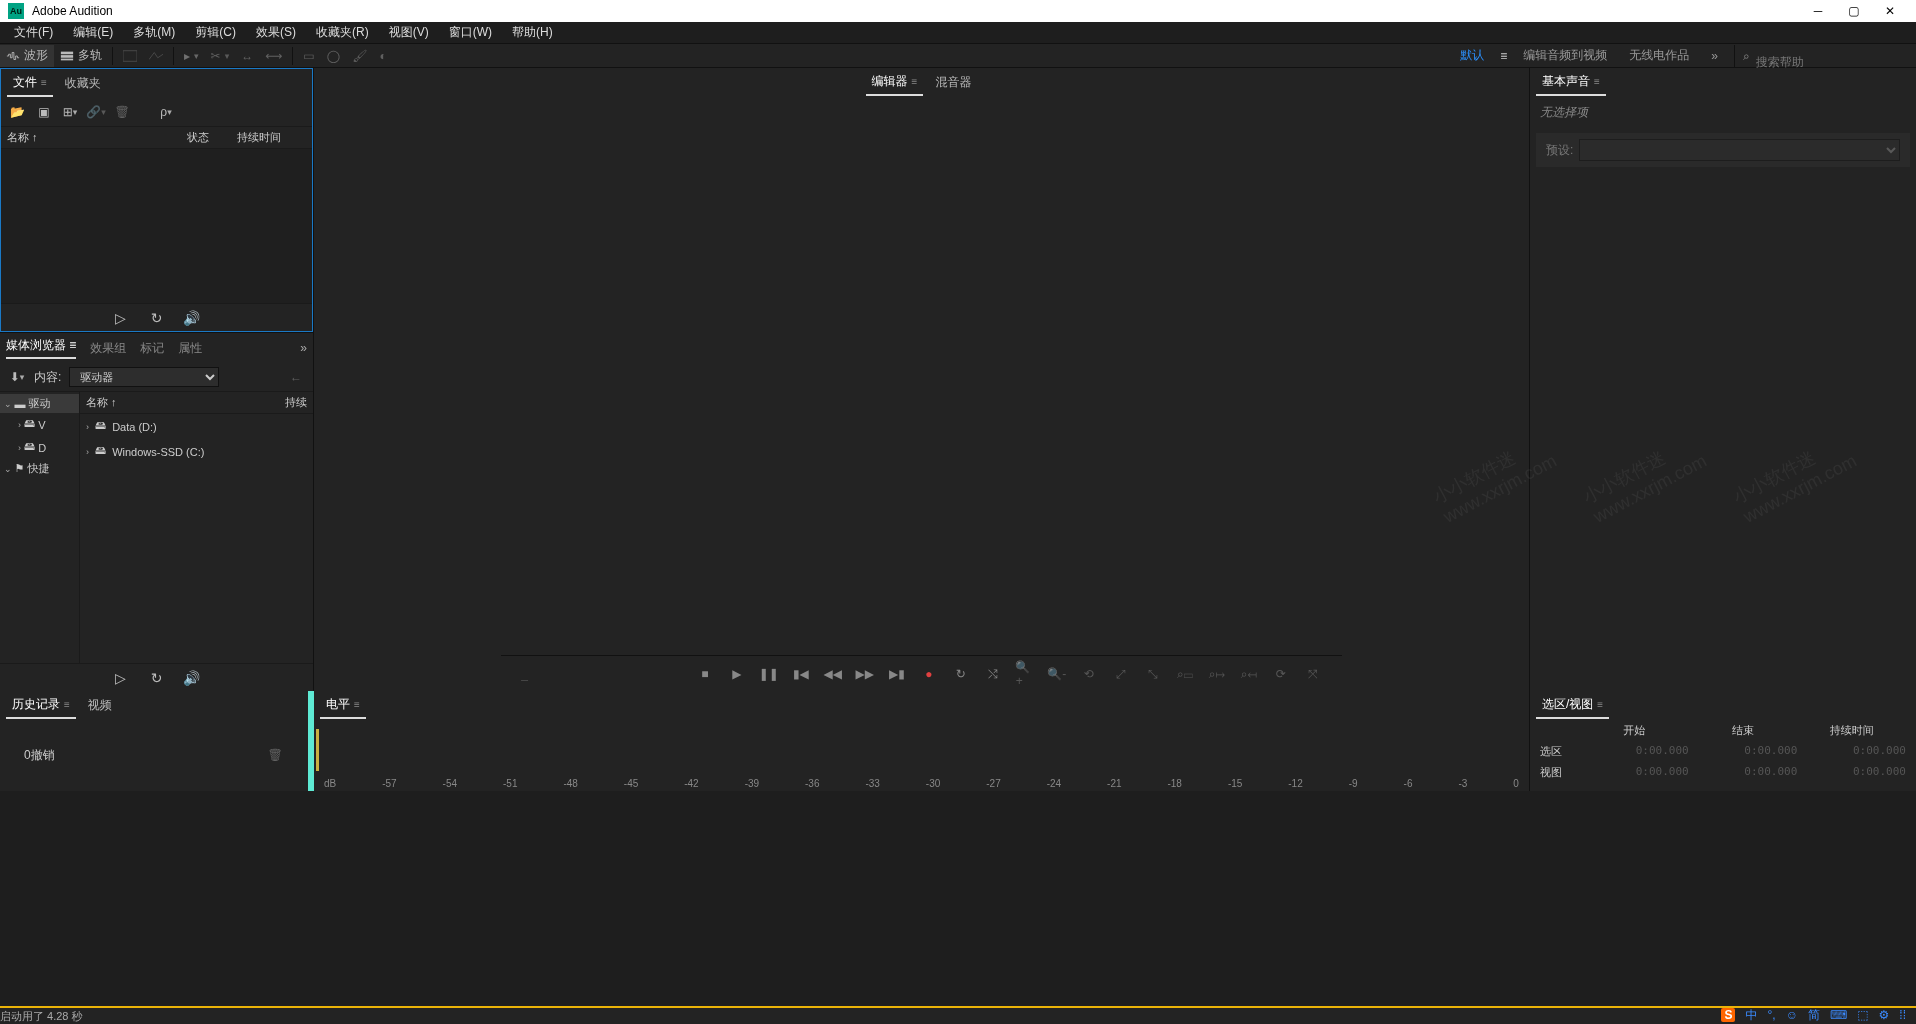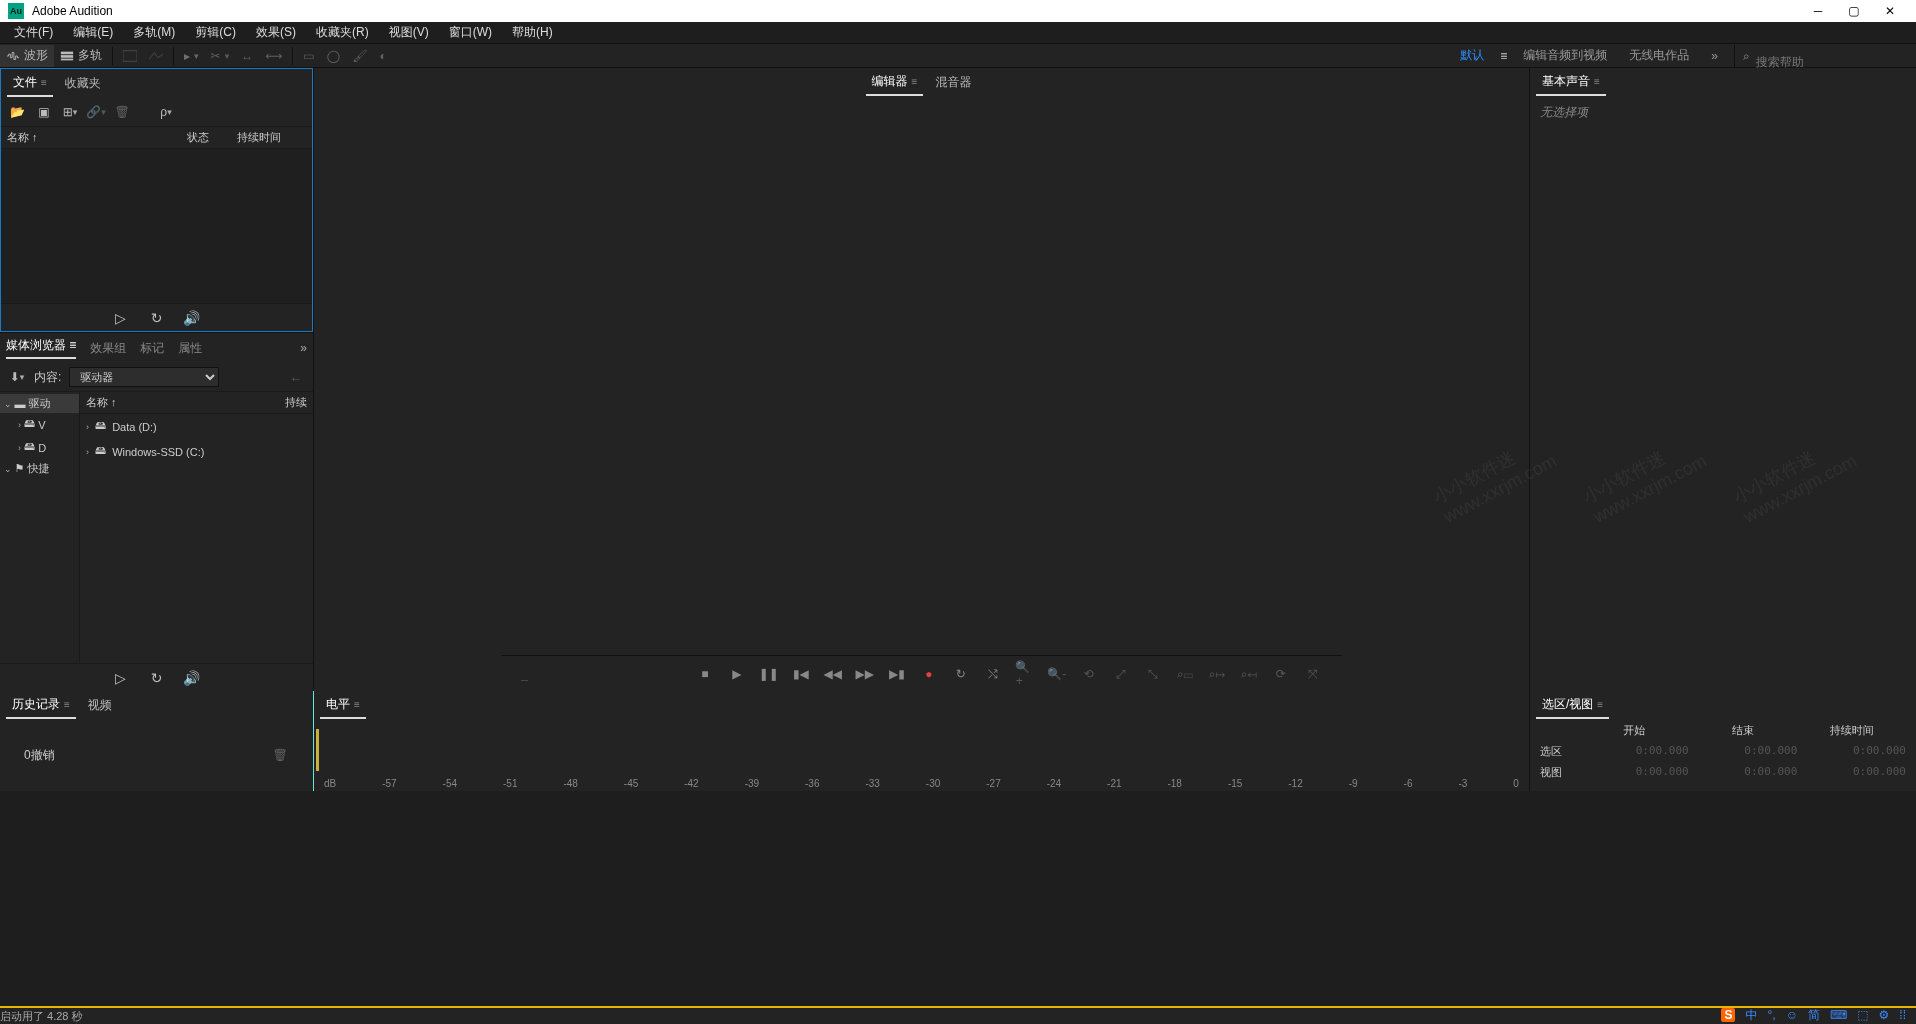--- a/index.html
+++ b/index.html
@@ -56,21 +56,21 @@
 .transport { height: 36px; display: flex; align-items: center; gap: 14px; padding: 0 20px; border-top: 1px solid #111; color: #888; }
 .transport .tbtn { width: 18px; height: 18px; display: inline-flex; align-items: center; justify-content: center; cursor: pointer; }
 .transport .rec { color: #e04040; }
 .transport .zoom-group { margin-left: auto; display: flex; gap: 14px; opacity: 0.5; }
 
 .right-panel { background: #232323; display: flex; flex-direction: column; }
 .right-body { padding: 8px 10px; color: #888; font-style: italic; font-size: 12px; }
 .preset-row { padding: 6px 10px; display: flex; align-items: center; gap: 6px; background: #2a2a2a; margin: 4px 6px; }
 .preset-row select { flex: 1; background: #2d2d2d; border: 1px solid #111; color: #888; padding: 3px; font-size: 11px; opacity: .5; }
 
-.bottom-left { border-right: 1px solid #5eead4; background: #232323; }
+.bottom-left { border-right: 6px solid #5eead4; background: #232323; }
 .history-panel { display: flex; flex-direction: column; height: 100%; }
 .history-body { flex: 1; padding: 4px 24px; font-size: 12px; color: #ccc; display: flex; justify-content: space-between; align-items: center; }
 .level-panel { background: #232323; border-right: 1px solid #111; display: flex; flex-direction: column; }
 .level-body { flex: 1; position: relative; }
 .db-scale { position: absolute; bottom: 2px; left: 0; right: 0; display: flex; justify-content: space-between; padding: 0 10px; font-size: 10px; color: #888; }
 .level-marker { position: absolute; left: 2px; top: 10px; width: 3px; height: 42px; background: #c8b040; }
 .selection-panel { background: #232323; display: flex; flex-direction: column; }
 .sel-table { padding: 4px 10px; display: grid; grid-template-columns: 40px repeat(3, 1fr); gap: 6px 0; font-size: 11px; color: #999; }
 .sel-table .hd { color: #ccc; text-align: center; }
 .sel-table .lab { color: #ccc; }
@@ -273,20 +273,24 @@
   </div>
 
   <div class="right-panel">
     <div class="panel-hdr">
       <div class="tab active">
           <span>基本声音</span> 
           <span class="menu-glyph">≡</span>
         </div>
     </div>
     <div class="right-body">无选择项</div>
+    <div class="preset-row">
+      <span style="color:#777;font-style:normal">预设:</span>
+      <select disabled=""></select>
+    </div>
   </div>
 
   <div class="bottom-left">
     <div class="history-panel">
       <div class="panel-hdr">
         <div class="tab active">
             <span>历史记录</span> 
             <span class="menu-glyph">≡</span>
           </div>
         <div class="tab">视频</div>

